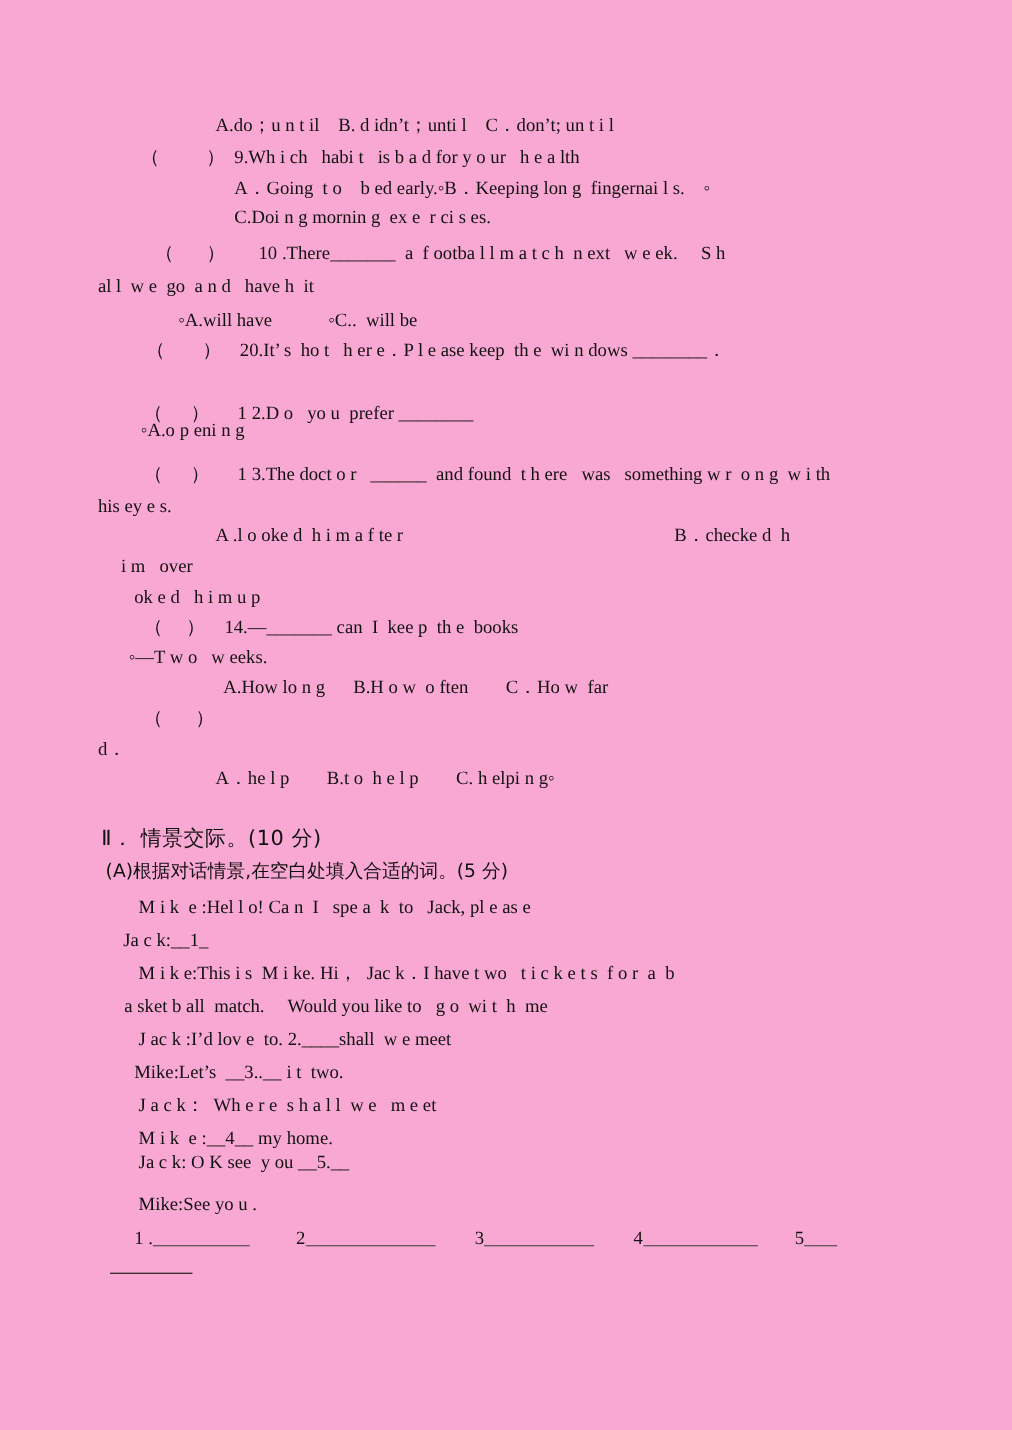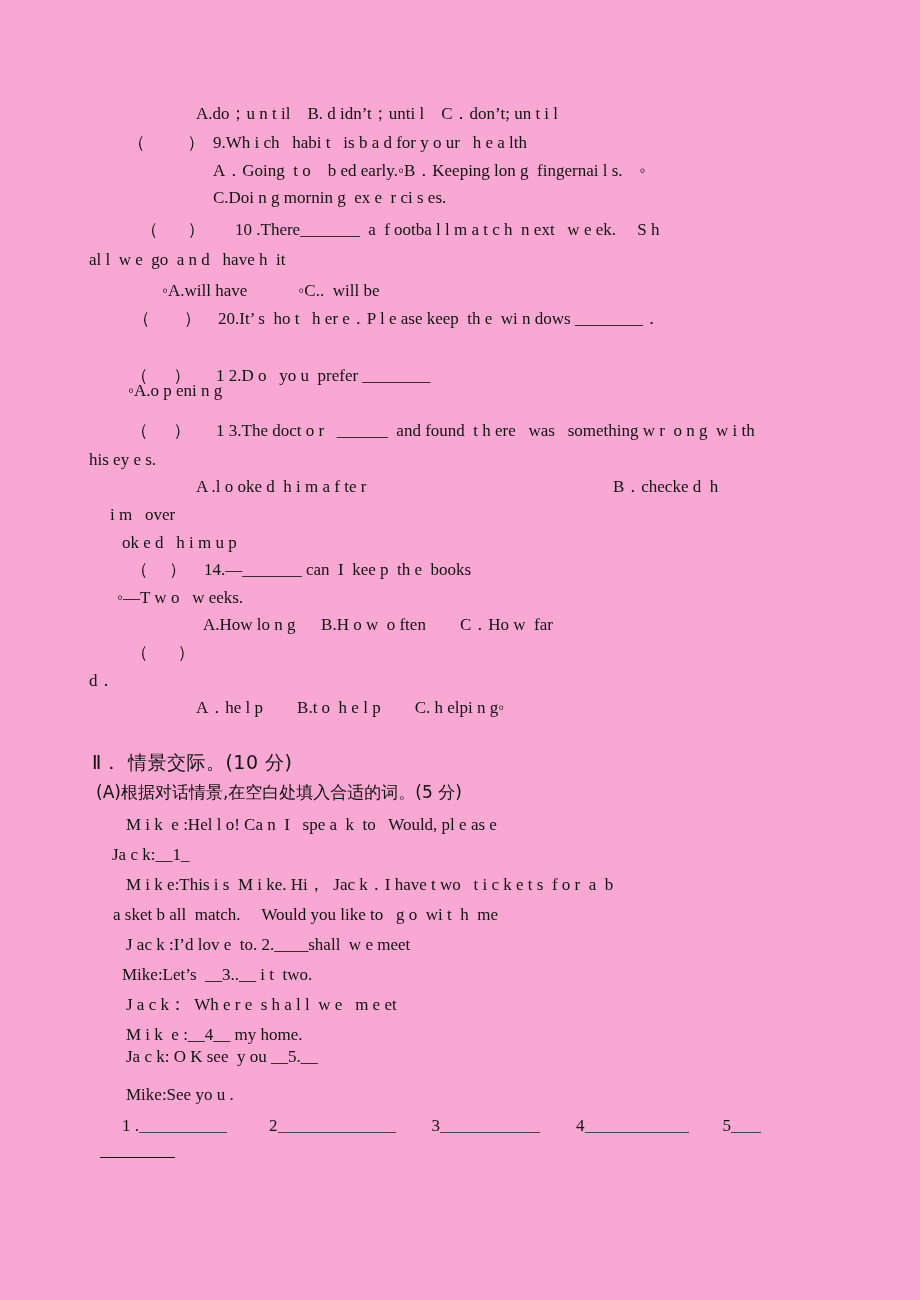--- a/index.html
+++ b/index.html
@@ -81,21 +81,21 @@
   <div class="ln" style="left:117px; top:588px;">◦—T w o   w eeks.</div>
   <div class="ln" style="left:203px; top:615px;">A.How lo n g      B.H o w  o ften        C．Ho w  far</div>
 
   <div class="ln" style="left:131px; top:643px;">（       ）</div>
   <div class="ln" style="left:89px; top:671px;">d．</div>
   <div class="ln" style="left:196px; top:698px;">A．he l p        B.t o  h e l p        C. h elpi n g◦</div>
 
   <div class="ln sec-head" style="left:92px; top:752px;">Ⅱ． 情景交际。(10 分)</div>
   <div class="ln sub-head" style="left:96px; top:782px;">(A)根据对话情景,在空白处填入合适的词。(5 分)</div>
 
-  <div class="ln" style="left:126px; top:815px;">M i k  e :Hel l o! Ca n  I   spe a  k  to   Would, pl e as e</div>
+  <div class="ln" style="left:126px; top:815px;">M i k  e :Hel l o! Ca n  I   spe a  k  to   Jack, pl e as e</div>
   <div class="ln" style="left:112px; top:845px;">Ja c k:__1_</div>
   <div class="ln" style="left:126px; top:875px;">M i k e:This i s  M i ke. Hi，  Jac k．I have t wo   t i c k e t s  f o r  a  b</div>
   <div class="ln" style="left:113px; top:905px;">a sket b all  match.　 Would you like to   g o  wi t  h  me</div>
   <div class="ln" style="left:126px; top:935px;">J ac k :I’d lov e  to. 2.____shall  w e meet</div>
   <div class="ln" style="left:122px; top:965px;">Mike:Let’s  __3..__ i t  two.</div>
   <div class="ln" style="left:126px; top:995px;">J a c k：  Wh e r e  s h a l l  w e   m e et</div>
   <div class="ln" style="left:126px; top:1025px;">M i k  e :__4__ my home.</div>
   <div class="ln" style="left:126px; top:1047px;">Ja c k: O K see  y ou __5.__</div>
   <div class="ln" style="left:126px; top:1085px;">Mike:See yo u .</div>
 

